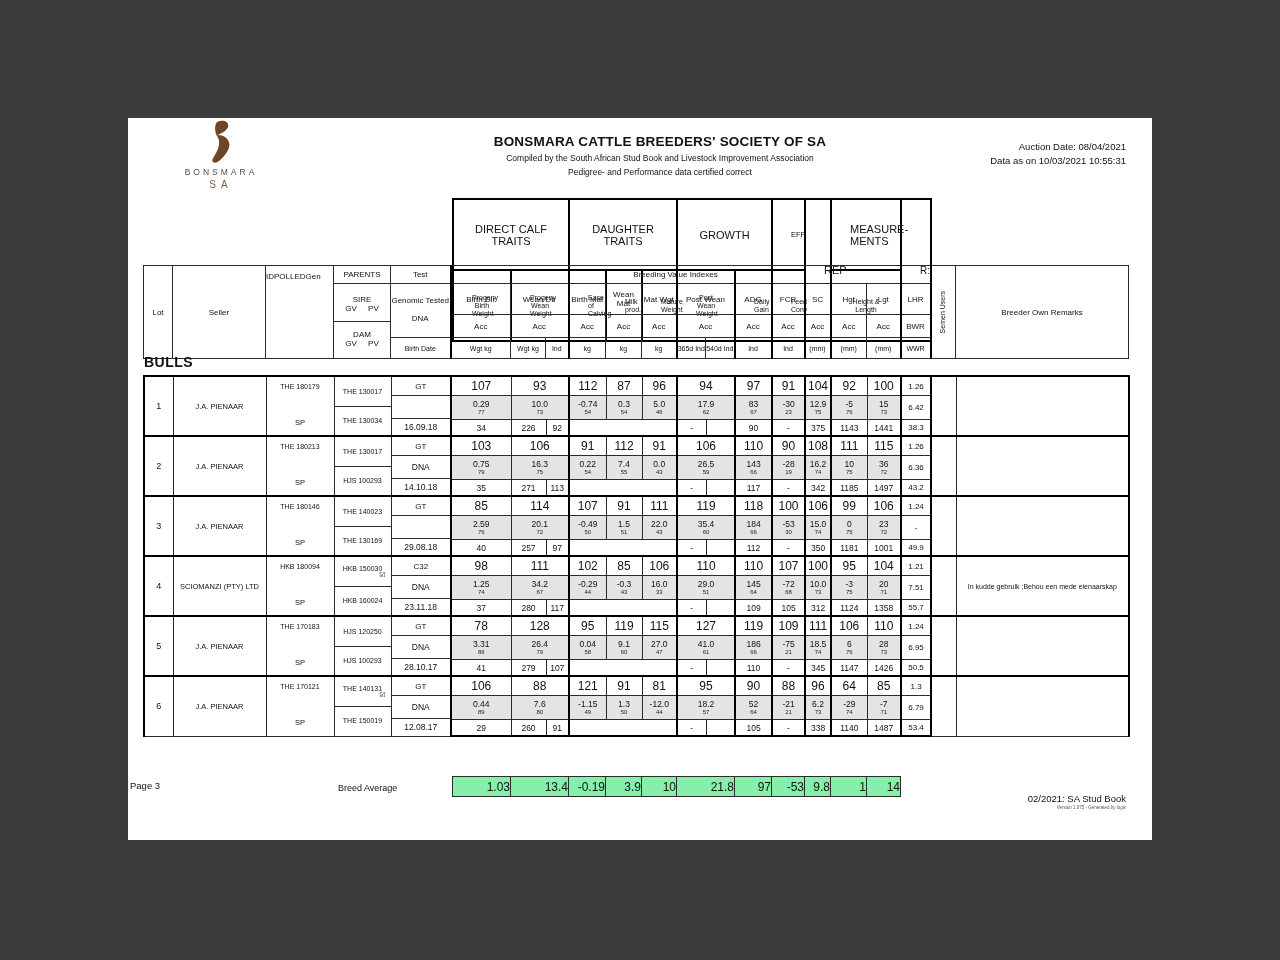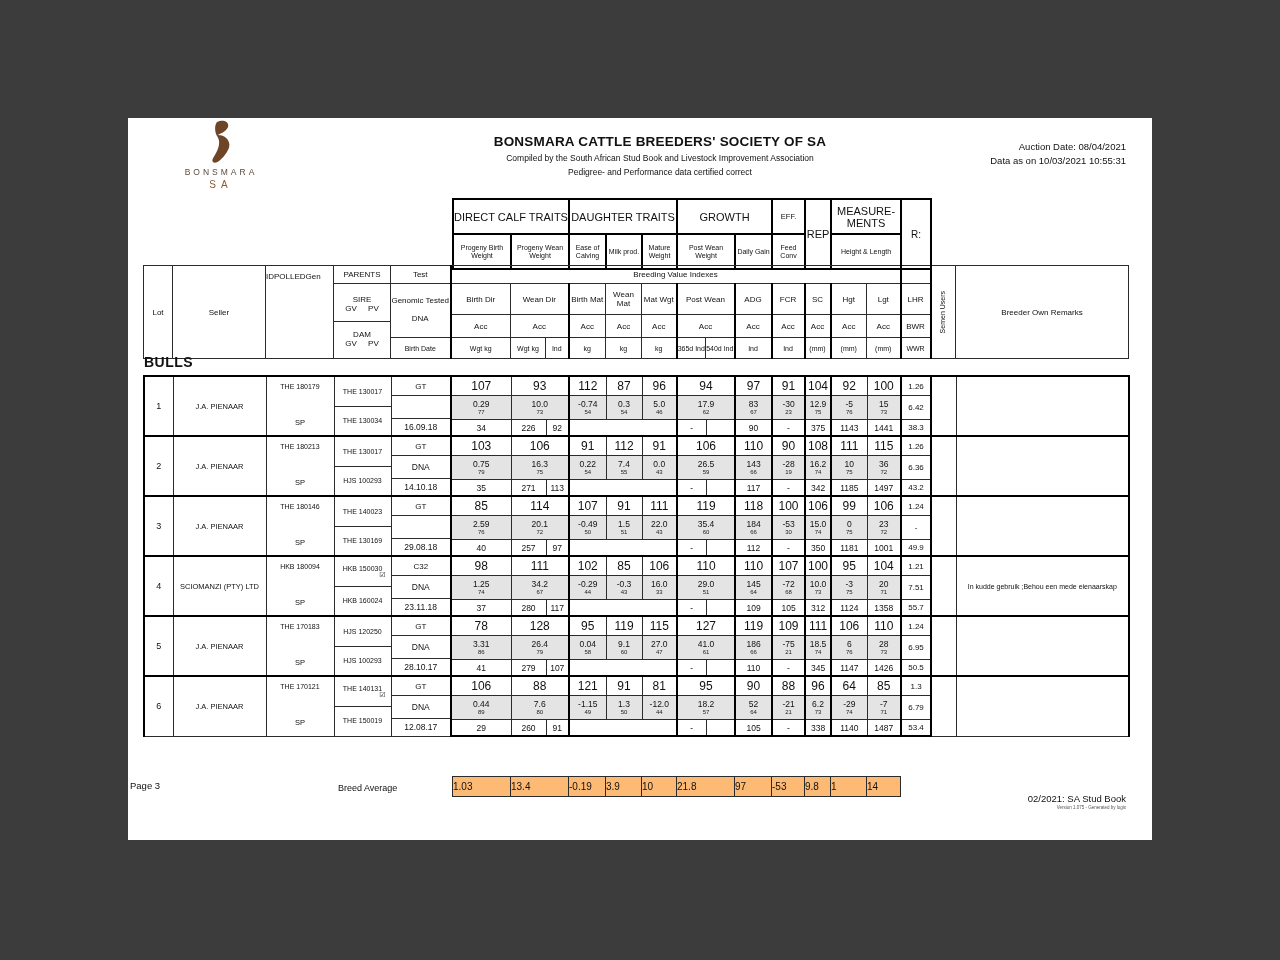--- a/index.html
+++ b/index.html
@@ -12,21 +12,21 @@
   .logo-l1{font-size:8.5px;letter-spacing:3px;color:#5d4a3c;margin-top:1px;}
   .logo-l2{font-size:10px;letter-spacing:5px;color:#8a5a33;margin-top:2px;}
   .title-block{position:absolute;left:252px;top:16px;width:560px;text-align:center;}
   .title{font-size:13.5px;font-weight:bold;letter-spacing:.2px;}
   .sub{font-size:8.5px;margin-top:4px;}
   .date-block{position:absolute;right:26px;top:22px;text-align:right;font-size:9.5px;line-height:14px;}
 
   
   table{border-collapse:collapse;table-layout:fixed;}
   #grouphead{position:absolute;left:324px;top:80px;width:478px;}
-  #grouphead td{border:2px solid #000;text-align:center;vertical-align:middle;padding:0;}
+  #grouphead td{border:2px solid #000;text-align:center;vertical-align:middle;padding:18px;}
   #grouphead .g1{font-size:11px;height:33px;}
   #grouphead .g1.eff{font-size:7.5px;}
   #grouphead .g1.rr{font-size:10px;}
   #grouphead .g2{font-size:7px;height:33px;line-height:8px;}
 
   
   #mainhead{position:absolute;left:15px;top:147px;width:985px;}
   #mainhead td{border:1px solid #2b2b2b;text-align:center;vertical-align:middle;padding:0;font-size:8px;line-height:9px;}
   #mainhead tr.r1 td{height:17px;}
   #mainhead tr.r2 td{height:28px;text-align:center;}
@@ -70,21 +70,21 @@
   .chk{font-size:7px;align-self:flex-end;margin-right:5px;line-height:6px;}
   .c-test-in>div{display:flex;align-items:center;justify-content:center;}
   .c-test-in .gt{height:17px;border-bottom:1px solid #2b2b2b;font-size:8px;}
   .c-test-in .dna{height:22px;font-size:8.5px;}
   .c-test-in .bdate{height:15px;border-top:1px solid #2b2b2b;font-size:8.5px;}
 
   
   .pageno{position:absolute;left:2px;top:662px;font-size:9.5px;}
   .ba-label{position:absolute;left:210px;top:665px;font-size:9px;}
   #batable{position:absolute;left:324px;top:658px;width:448px;}
-  #batable td{border:1px solid #2b2b2b;background:#fdba74;height:19px;text-align:left;font-size:10px;padding:0;}
+  #batable td{border:1px solid #2b2b2b;background:#86efac;height:19px;text-align:right;font-size:12px;padding:0;}
   .studbook{position:absolute;right:26px;top:659px;text-align:right;}
   .studbook .l1{font-size:9.5px;margin-top:16px;}
   .studbook .l2{font-size:4.5px;color:#555;margin-top:1px;}
 </style>
 </head>
 <body>
 
 <div class="page">
 
   <div class="logo">

